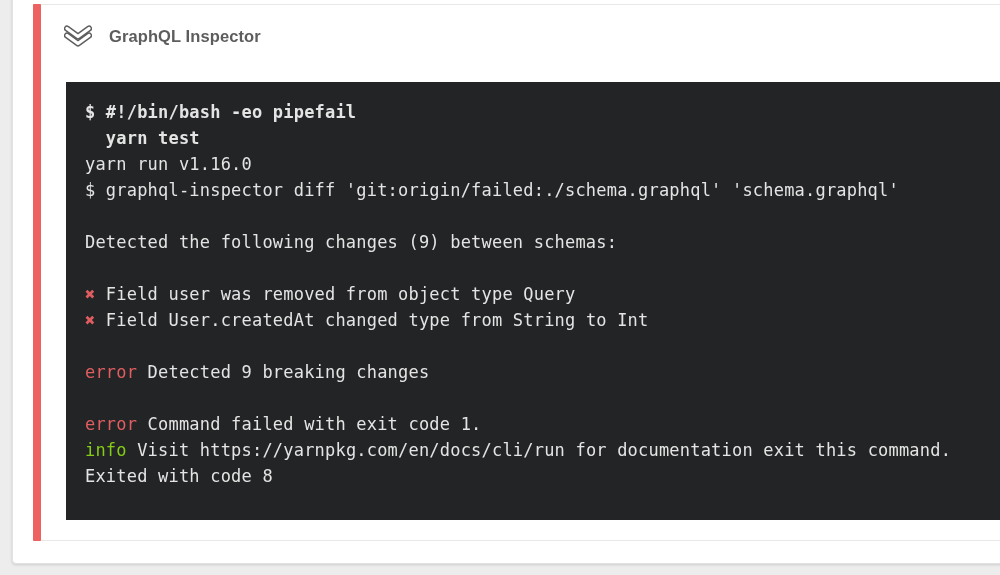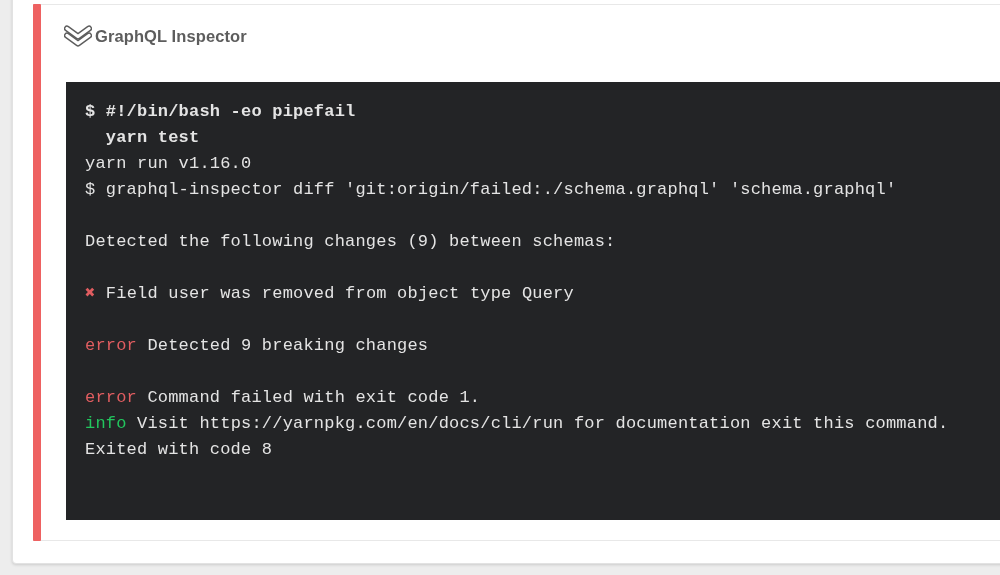--- a/index.html
+++ b/index.html
@@ -34,21 +34,21 @@
     width:8px;height:537px;
     background:#ee6161;
     border-radius:1px;
   }
   .step-header{
     position:absolute;
     left:64px;top:22px;
     height:28px;
     display:flex;
     align-items:center;
-    gap:3px;
+    gap:17px;
     cursor:pointer;
   }
   .chev-icon{display:block;}
   .step-title{
     font-size:16.5px;
     font-weight:bold;
     color:#5d5d5d;
     letter-spacing:0.1px;
   }
   .terminal{
@@ -58,33 +58,33 @@
     background:#232426;
     box-sizing:border-box;
     padding:17px 20px 14px 19px;
     font-family:"DejaVu Sans Mono", monospace;
     font-size:17px;
     line-height:26px;
     letter-spacing:0.2px;
     color:#e4e4e4;
     overflow:hidden;
   }
-  .term-block{margin:0;font-family:Liberation Mono, monospace;}
+  .term-block{margin:0;}
   .term-output{}
   .term-line{
     height:26px;
     white-space:pre;
   }
   .term-command .term-line{
     font-weight:bold;
     color:#f5f5f5;
   }
   .seg-plain{color:#e4e4e4;}
   .seg-error{color:#e05d60;}
-  .seg-info{color:#22c55e;}
+  .seg-info{color:#84cc16;}
 </style>
 </head>
 <body>
 
 <div class="card"></div>
 
 <div class="step-row"></div>
 
 <div class="status-bar"></div>
 
@@ -103,20 +103,21 @@
       <div class="term-line"><span class="seg-plain">$ #!/bin/bash -eo pipefail</span></div>
       <div class="term-line"><span class="seg-plain">  yarn test</span></div>
     </div>
   <div class="term-block term-output" id="term-output">
       <div class="term-line"><span class="seg-plain">yarn run v1.16.0</span></div>
       <div class="term-line"><span class="seg-plain">$ graphql-inspector diff 'git:origin/failed:./schema.graphql' 'schema.graphql'</span></div>
       <div class="term-line">&nbsp;</div>
       <div class="term-line"><span class="seg-plain">Detected the following changes (9) between schemas:</span></div>
       <div class="term-line">&nbsp;</div>
       <div class="term-line"><span class="seg-error">✖</span><span class="seg-plain"> Field user was removed from object type Query</span></div>
+      <div class="term-line"><span class="seg-error">✖</span><span class="seg-plain"> Field User.createdAt changed type from String to Int</span></div>
       <div class="term-line">&nbsp;</div>
       <div class="term-line"><span class="seg-error">error</span><span class="seg-plain"> Detected 9 breaking changes</span></div>
       <div class="term-line">&nbsp;</div>
       <div class="term-line"><span class="seg-error">error</span><span class="seg-plain"> Command failed with exit code 1.</span></div>
       <div class="term-line"><span class="seg-info">info</span><span class="seg-plain"> Visit https://yarnpkg.com/en/docs/cli/run for documentation exit this command.</span></div>
       <div class="term-line"><span class="seg-plain">Exited with code 8</span></div>
     </div>
 </div>
 
 </body></html>

